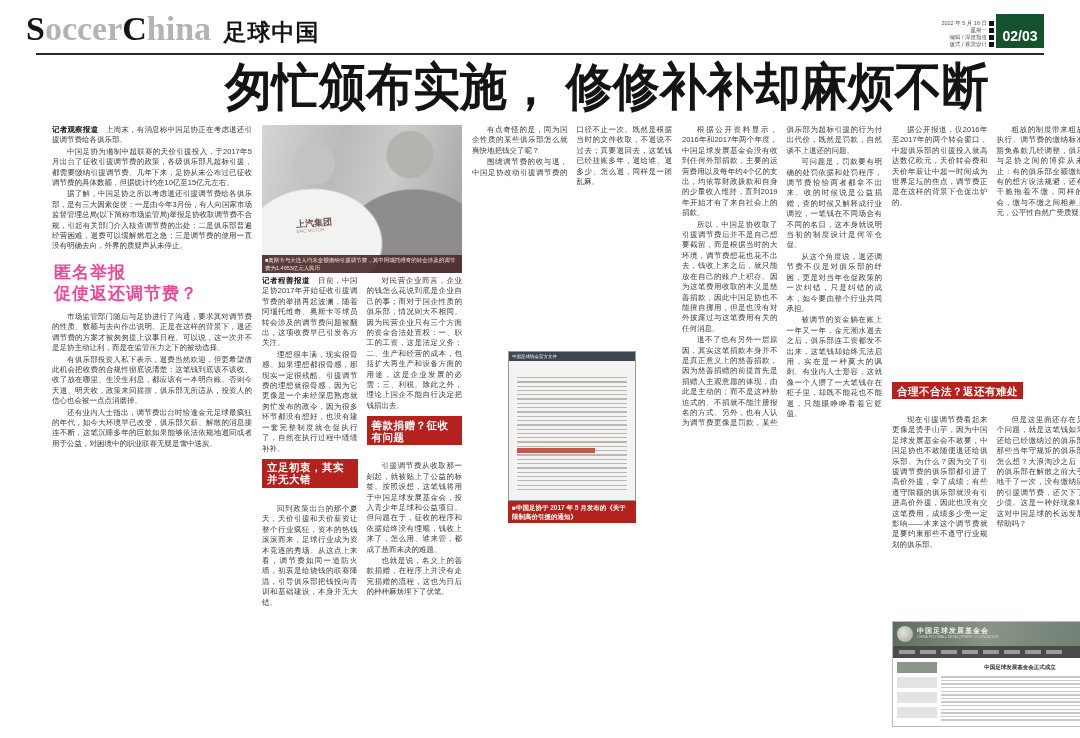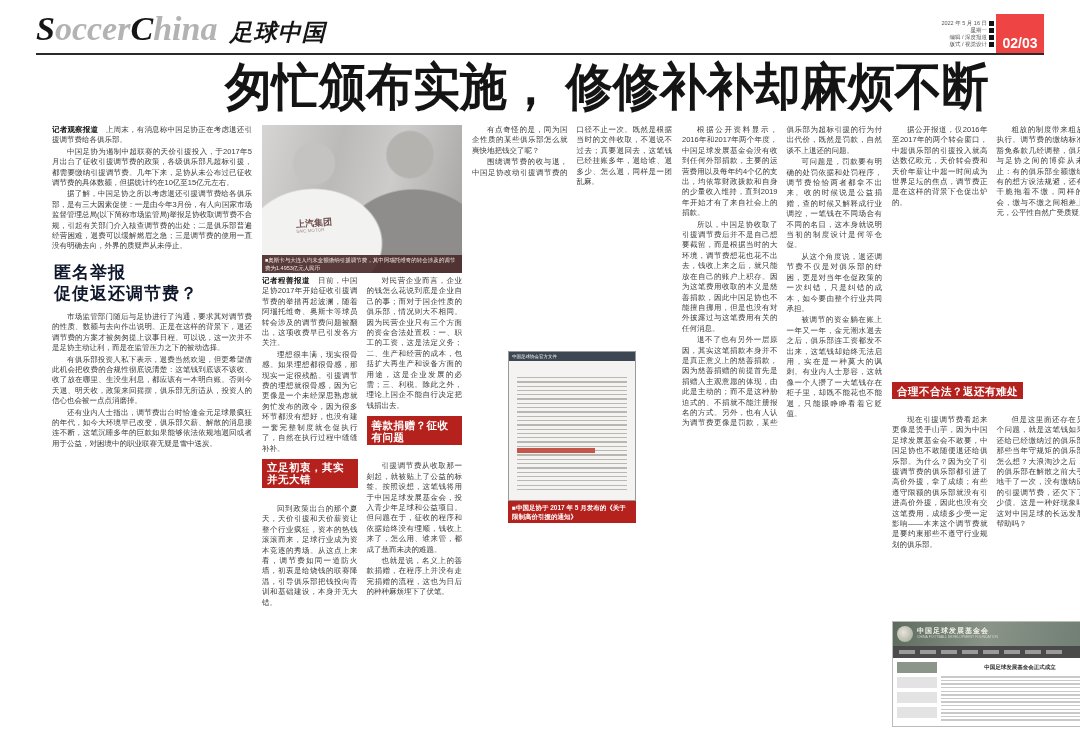--- a/index.html
+++ b/index.html
@@ -3,43 +3,43 @@
 <meta charset="utf-8">
 <style>
   * { margin:0; padding:0; box-sizing:border-box; }
   html,body { background:#e9e9e9; }
   .page {
     position:relative; width:1080px; height:738px; background:#ffffff;
     font-family:"Liberation Sans", sans-serif; color:#2b2b2b; overflow:hidden;
     box-shadow:0 0 4px rgba(0,0,0,.25);
   }
   
-  .masthead { position:absolute; left:36px; top:10px; right:36px; height:44px;font-style:italic; }
+  .masthead { position:absolute; left:26px; top:10px; right:36px; height:44px; }
   .mast-en { font-family:"Liberation Serif", serif; font-weight:bold; font-size:34px; letter-spacing:0; }
   .mast-en .dark { color:#151515; }
   .mast-en .lite { color:#b3b3b3; }
   .mast-cn { font-size:23px; font-weight:bold; color:#151515; margin-left:8px; letter-spacing:1px; }
   .mast-rule { position:absolute; left:36px; right:36px; top:53px; height:2px; background:#2a2a2a; }
   .issue-info { position:absolute; right:86px; top:20px; text-align:right; font-size:5.5px; line-height:7px; color:#555; }
   .issue-info div::after { content:""; display:inline-block; width:5px; height:5px; background:#111; margin-left:2px; vertical-align:middle; }
-  .page-no { position:absolute; right:36px; top:14px; width:48px; height:41px; background:#ef4444; color:#fff;
+  .page-no { position:absolute; right:36px; top:14px; width:48px; height:34px; background:#14532d; color:#fff;
              font-weight:bold; font-size:14px; display:flex; align-items:flex-end; justify-content:center; padding-bottom:4px; }
   
   .kicker { position:absolute; left:62px; top:64px; width:150px; text-align:center; }
   .kicker-top { border:2px solid #b5211d; color:#b5211d; font-weight:bold; font-size:17px; padding:1px 6px; background:#fff; letter-spacing:2px; }
   .kicker-bot { background:#b5211d; color:#fff; font-weight:bold; font-size:17px; padding:2px 6px; margin-top:2px; letter-spacing:3px; border:1px solid #7b1512; }
   .headline { position:absolute; left:225px; top:56px; right:10px; font-family:"Liberation Serif", serif;
               font-weight:bold; font-size:47px; color:#141414; letter-spacing:0px; white-space:nowrap; transform:scaleY(1.08); }
   
   .content { position:absolute; left:52px; top:125px; width:1040px; height:606px; display:flex; gap:10px; }
   .col { width:200px; height:606px; overflow:hidden; }
   .para { font-size:7.5px; line-height:10.4px; text-align:justify; text-indent:2em; color:#3a3a3a; margin:0 0 1px 0; }
   .lead-inline { font-weight:bold; color:#111; }
   .twocol { columns:2; column-gap:9px; overflow:hidden; }
-  .red-heading { color:#0f172a; font-weight:bold; font-size:17px; line-height:21px; margin:10px 0 8px 2px; letter-spacing:1px; }
+  .red-heading { color:#ec4899; font-weight:bold; font-size:17px; line-height:21px; margin:10px 0 8px 2px; letter-spacing:1px; }
   .bar-heading { background:#b5211d; color:#fff; font-weight:bold; font-size:10.5px; line-height:12px;
                  padding:2.5px 5px; margin:5px 0 16px 0; width:fit-content; letter-spacing:0.5px; }
   
   .photo { position:relative; width:200px; height:148px; overflow:hidden;
     background:
       radial-gradient(circle at 26% 26%, #c9c2ba 0 11%, transparent 12%),
       radial-gradient(circle at 74% 20%, #b9b2a8 0 12%, transparent 13%),
       radial-gradient(ellipse at 26% 80%, #f2f2f0 0 32%, transparent 33%),
       radial-gradient(ellipse at 76% 85%, #8f8d88 0 34%, transparent 35%),
       linear-gradient(105deg,#d7d5d0 0%,#bdbab4 35%,#cfccc6 60%,#a3a09a 100%);

